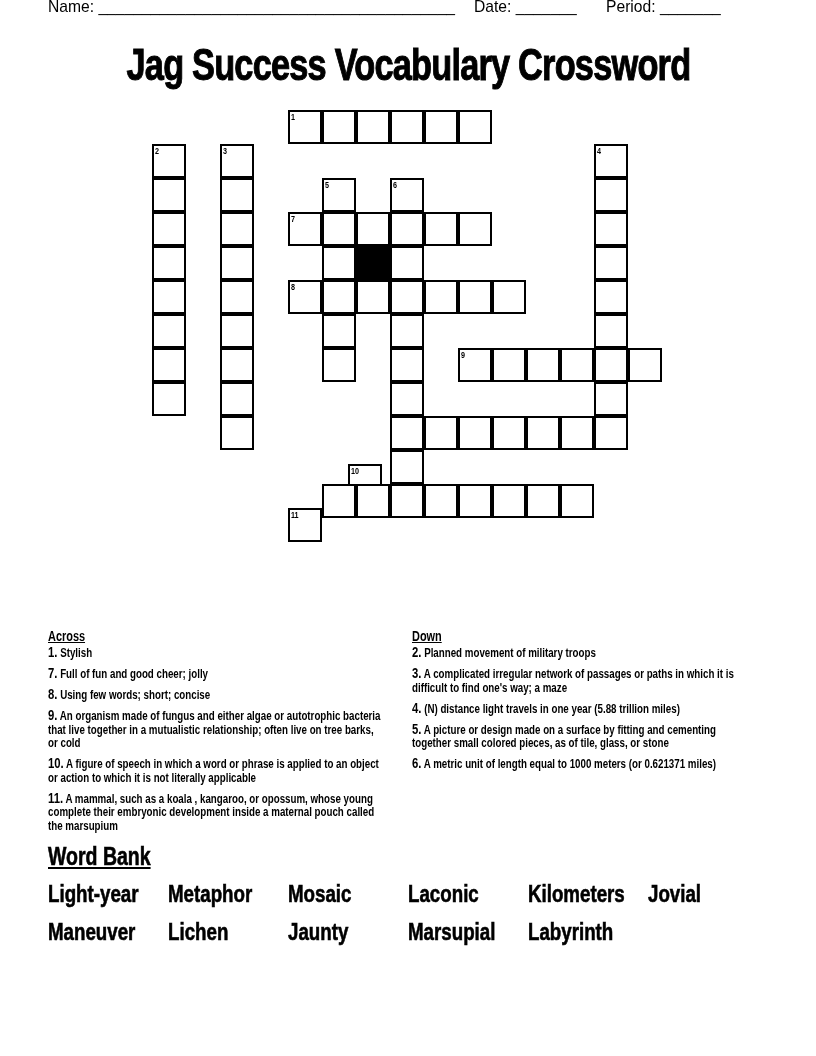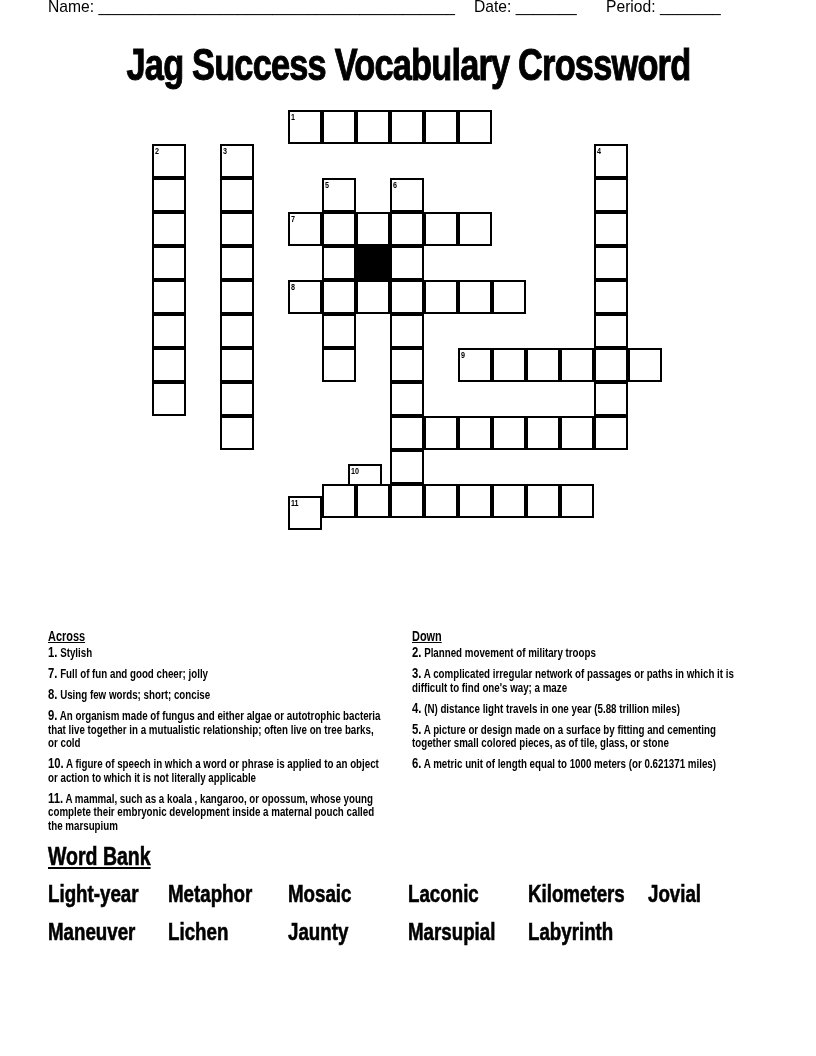--- a/index.html
+++ b/index.html
@@ -108,21 +108,21 @@
     <div class="cell" style="left: 560px; top: 348px;"></div>
     <div class="cell" style="left: 628px; top: 348px;"></div>
     <div class="cell" style="left: 348px; top: 416px; margin-top: 48px;">
       <span class="num">10</span>
     </div>
     <div class="cell" style="left: 424px; top: 416px;"></div>
     <div class="cell" style="left: 458px; top: 416px;"></div>
     <div class="cell" style="left: 492px; top: 416px;"></div>
     <div class="cell" style="left: 526px; top: 416px;"></div>
     <div class="cell" style="left: 560px; top: 416px;"></div>
-    <div class="cell" style="left: 288px; top: 496px;">
+    <div class="cell" style="left: 288px; top: 508px;">
       <span class="num">11</span>
     </div>
     <div class="cell" style="left: 322px; top: 484px;"></div>
     <div class="cell" style="left: 356px; top: 484px;"></div>
     <div class="cell" style="left: 424px; top: 484px;"></div>
     <div class="cell" style="left: 458px; top: 484px;"></div>
     <div class="cell" style="left: 492px; top: 484px;"></div>
     <div class="cell" style="left: 526px; top: 484px;"></div>
     <div class="cell" style="left: 560px; top: 484px;"></div>
     <div class="cell black" style="left: 356px; top: 246px;"></div>

